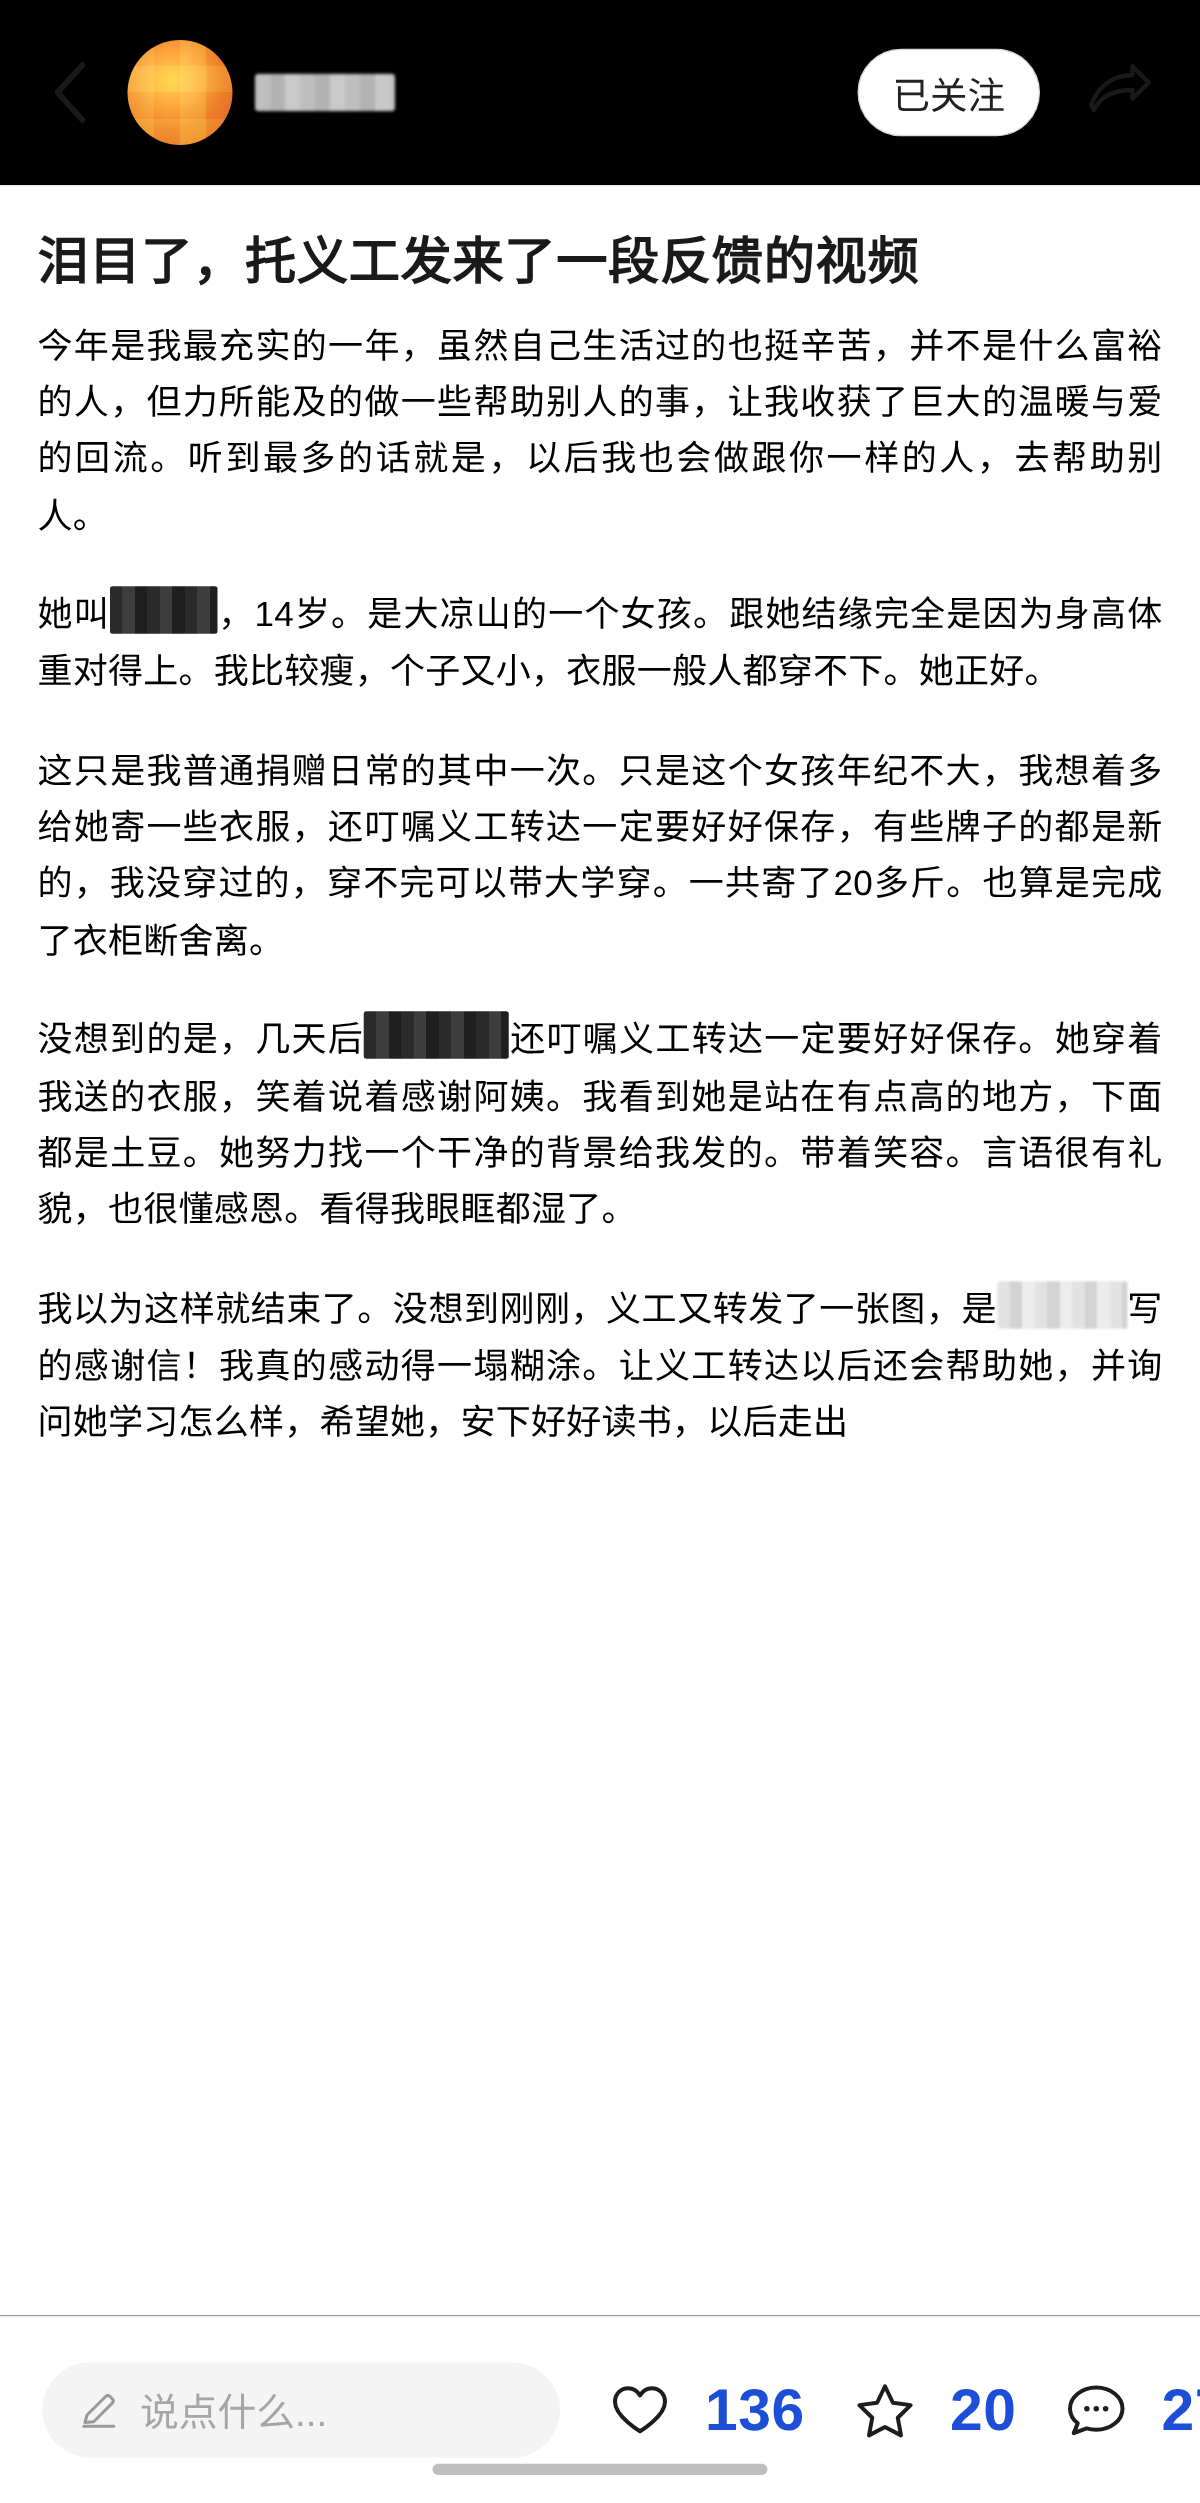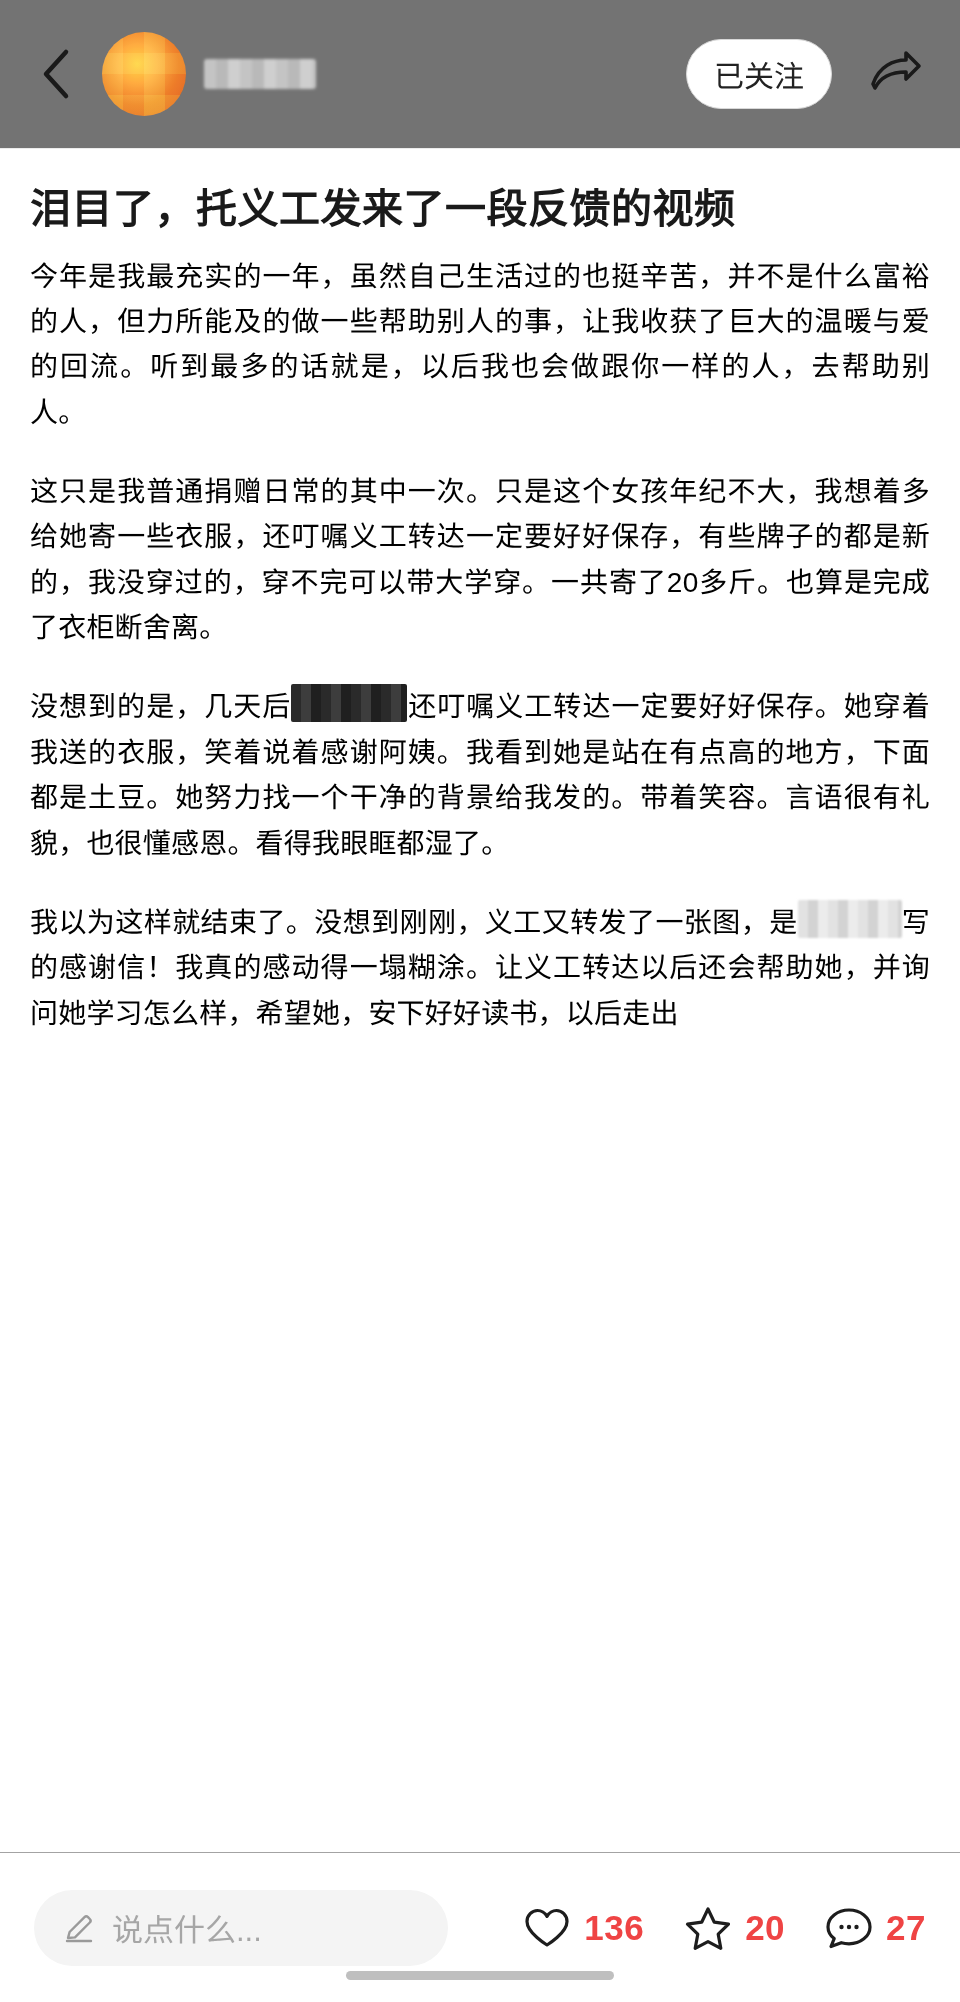--- a/index.html
+++ b/index.html
@@ -26,21 +26,21 @@
   }
 
   
   .topbar {
     height: 148px;
     flex: 0 0 148px;
     display: flex;
     align-items: center;
     padding: 0 36px 0 30px;
     box-sizing: border-box;
-    background: #737373;
+    background: #000000;
     position: relative;
   }
   .back-btn {
     width: 52px;
     height: 52px;
     flex: 0 0 52px;
     display: flex;
     align-items: center;
     justify-content: center;
     cursor: pointer;
@@ -213,23 +213,23 @@
     align-items: center;
     gap: 0;
   }
   .action {
     display: flex;
     align-items: center;
     margin-left: 40px;
     cursor: pointer;
   }
   .action .count {
-    margin-left: 13px;
-    font-size: 35px;
-    color: #ef4444;
+    margin-left: 28px;
+    font-size: 47px;
+    color: #1d4ed8;
     font-weight: bold;
     letter-spacing: .5px;
   }
   .home-indicator {
     position: absolute;
     left: 50%;
     transform: translateX(-50%);
     bottom: 22px;
     width: 268px;
     height: 9px;
@@ -264,20 +264,23 @@
   </div>
 
   <div class="divider"></div>
 
   <div class="content">
     <div class="post-title">泪目了，托义工发来了一段反馈的视频</div>
 
     <div class="post-body">
       <p>今年是我最充实的一年，虽然自己生活过的也挺辛苦，并不是什么富裕的人，但力所能及的做一些帮助别人的事，让我收获了巨大的温暖与爱的回流。听到最多的话就是，以后我也会做跟你一样的人，去帮助别人。</p>
 
+      <p>
+        <span>她叫</span><span class="redact w1"></span><span>，14岁。是大凉山的一个女孩。跟她结缘完全是因为身高体重对得上。我比较瘦，个子又小，衣服一般人都穿不下。她正好。</span>
+      </p>
 
       <p>这只是我普通捐赠日常的其中一次。只是这个女孩年纪不大，我想着多给她寄一些衣服，还叮嘱义工转达一定要好好保存，有些牌子的都是新的，我没穿过的，穿不完可以带大学穿。一共寄了20多斤。也算是完成了衣柜断舍离。</p>
 
       <p>
         <span>没想到的是，几天后</span><span class="redact w2"></span><span>还叮嘱义工转达一定要好好保存。她穿着我送的衣服，笑着说着感谢阿姨。我看到她是站在有点高的地方，下面都是土豆。她努力找一个干净的背景给我发的。带着笑容。言语很有礼貌，也很懂感恩。看得我眼眶都湿了。</span>
       </p>
 
       <p>
         <span>我以为这样就结束了。没想到刚刚，义工又转发了一张图，是</span><span class="redact light w3"></span><span>写的感谢信！我真的感动得一塌糊涂。让义工转达以后还会帮助她，并询问她</span><span>学习怎么样，希望她，安下好好读书，以后走出</span>
       </p>

